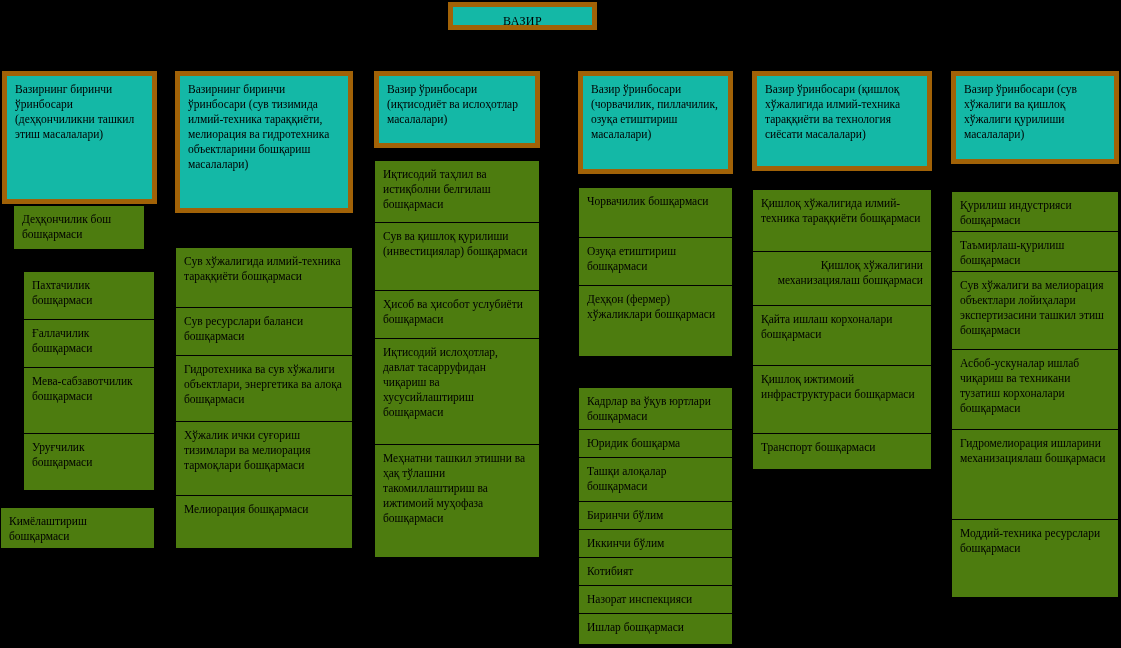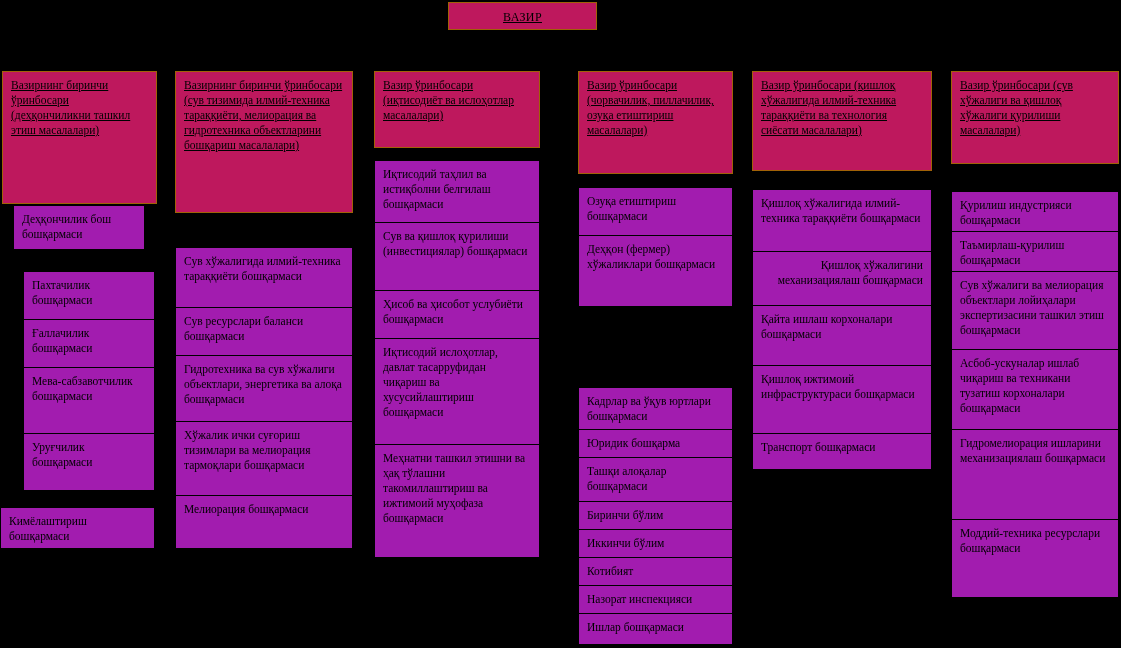--- a/index.html
+++ b/index.html
@@ -10,45 +10,44 @@
   #canvas {
     position: relative;
     width: 1121px;
     height: 648px;
     background: #000000;
     overflow: hidden;
     font-family: "Liberation Serif", "DejaVu Serif", serif;
   }
   .box {
     position: absolute;
-    background: #be185d;
+    background: #14b8a6;
     color: #000000;
-    border: 1px solid #a16207;
+    border: 5px solid #a16207;
     box-sizing: border-box;
     font-size: 11.5px;
     line-height: 1.30;
     padding: 6px 8px 4px 8px;
     overflow: hidden;
     white-space: pre-line;
-    text-decoration: underline;
   }
   .box.centered {
     text-align: center;
     padding-top: 7px;
     font-size: 12px;
     letter-spacing: 0.4px;
   }
   
   .grp {
     position: absolute;
     box-sizing: border-box;
   }
   .grp > .cell {
     position: relative;
-    background: #a21caf;
+    background: #4d7c0f;
     color: #000000;
     border: 1px solid #000000;
     border-bottom-width: 0;
     box-sizing: border-box;
     font-size: 11.5px;
     line-height: 1.30;
     padding: 6px 8px 4px 8px;
     overflow: hidden;
     white-space: pre-line;
   }
@@ -88,20 +87,21 @@
       <div class="box" style="left: 374px; top: 71px; width: 166px; height: 77px;">Вазир ўринбосари (иқтисодиёт ва ислоҳотлар масалалари)</div>
       <div class="grp" style="left: 374px; top: 160px; width: 166px;">
         <div class="cell" style="height: 62px;">Иқтисодий таҳлил ва истиқболни белгилаш бошқармаси</div>
         <div class="cell" style="height: 68px;">Сув ва қишлоқ қурилиши (инвестициялар) бошқармаси</div>
         <div class="cell" style="height: 48px;">Ҳисоб ва ҳисобот услубиёти бошқармаси</div>
         <div class="cell" style="height: 106px;">Иқтисодий ислоҳотлар, давлат тасарруфидан чиқариш ва хусусийлаштириш бошқармаси</div>
         <div class="cell" style="height: 114px;">Меҳнатни ташкил этишни ва ҳақ тўлашни такомиллаштириш ва ижтимоий муҳофаза бошқармаси</div>
       </div>
       <div class="box" style="left: 578px; top: 71px; width: 155px; height: 103px;">Вазир ўринбосари (чорвачилик, пиллачилик, озуқа етиштириш масалалари)</div>
       <div class="grp" style="left: 578px; top: 187px; width: 155px;">
+        <div class="cell" style="height: 50px;">Чорвачилик бошқармаси</div>
         <div class="cell" style="height: 48px;">Озуқа етиштириш бошқармаси</div>
         <div class="cell" style="height: 72px;">Деҳқон (фермер) хўжаликлари бошқармаси</div>
       </div>
       <div class="grp" style="left: 578px; top: 387px; width: 155px;">
         <div class="cell" style="height: 42px;">Кадрлар ва ўқув юртлари бошқармаси</div>
         <div class="cell" style="height: 28px;">Юридик бошқарма</div>
         <div class="cell" style="height: 44px;">Ташқи алоқалар бошқармаси</div>
         <div class="cell" style="height: 28px;">Биринчи бўлим</div>
         <div class="cell" style="height: 28px;">Иккинчи бўлим</div>
         <div class="cell" style="height: 28px;">Котибият</div>

